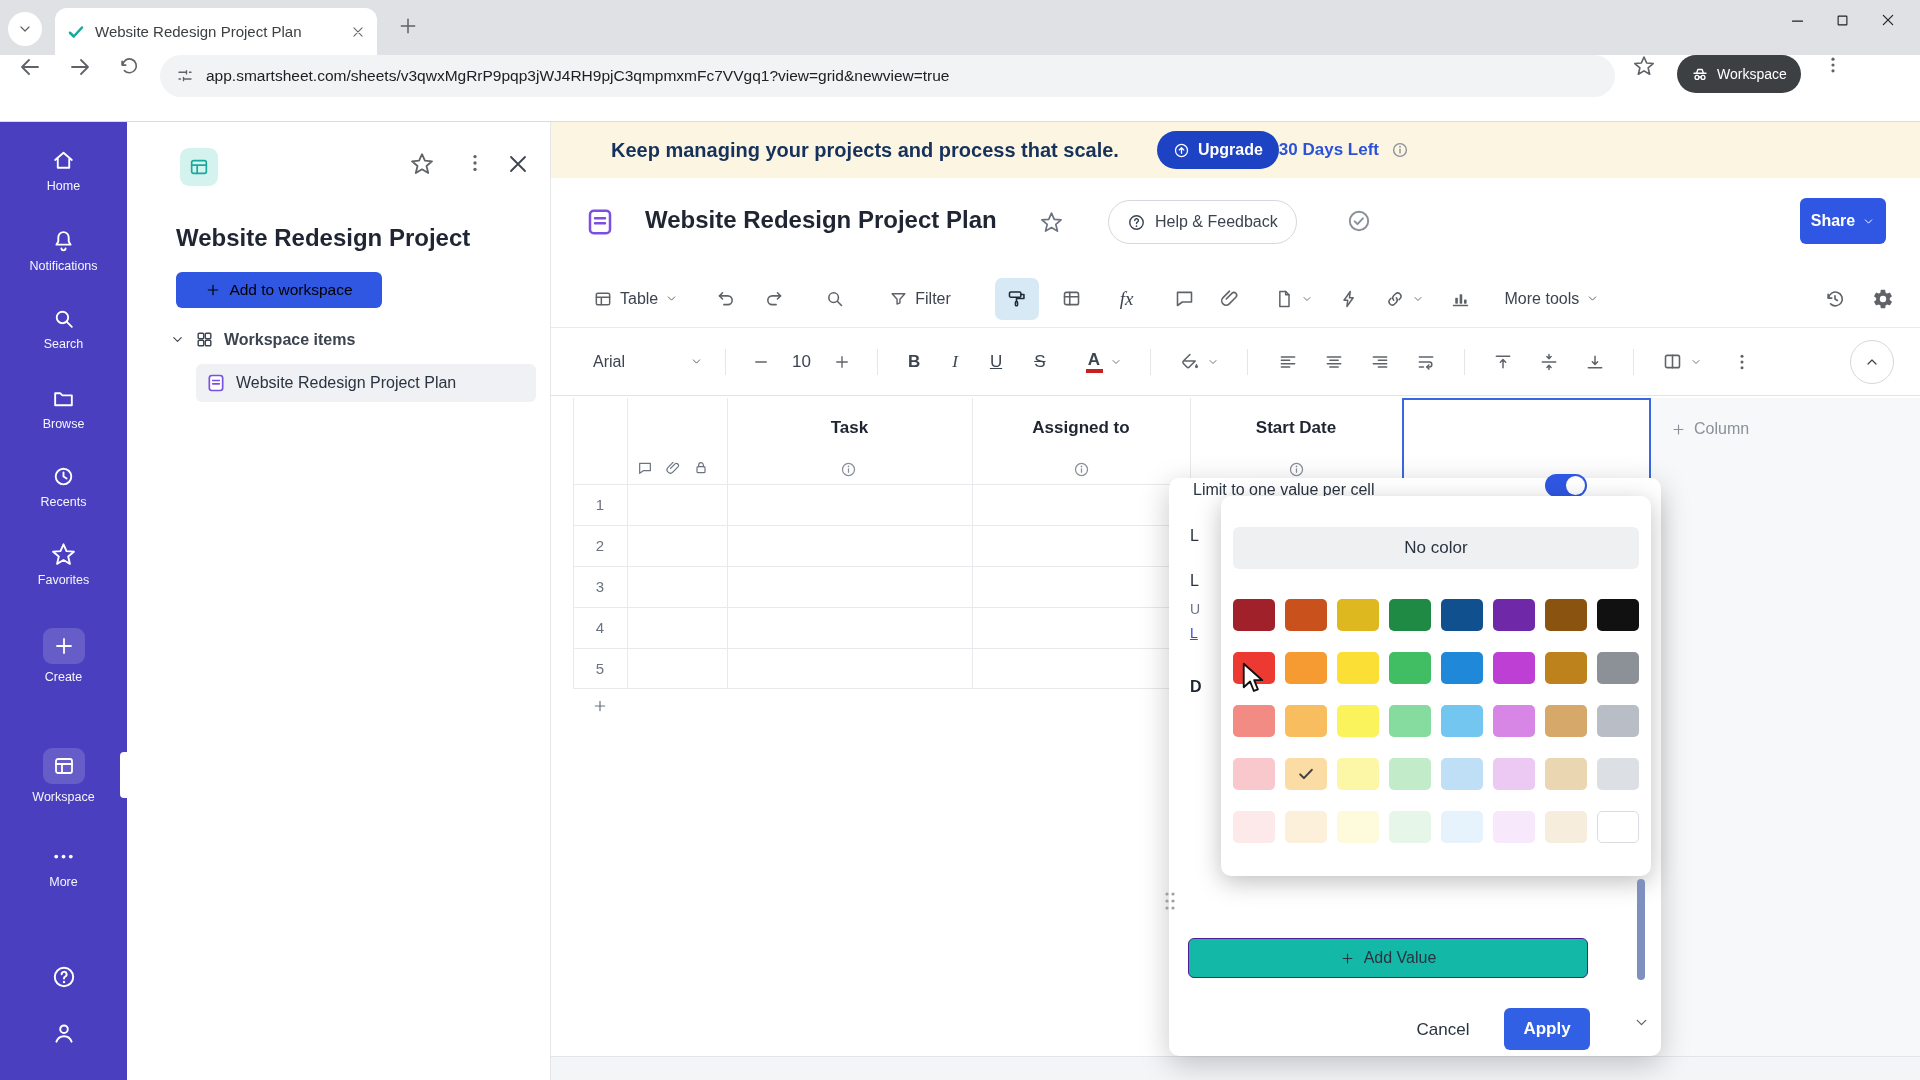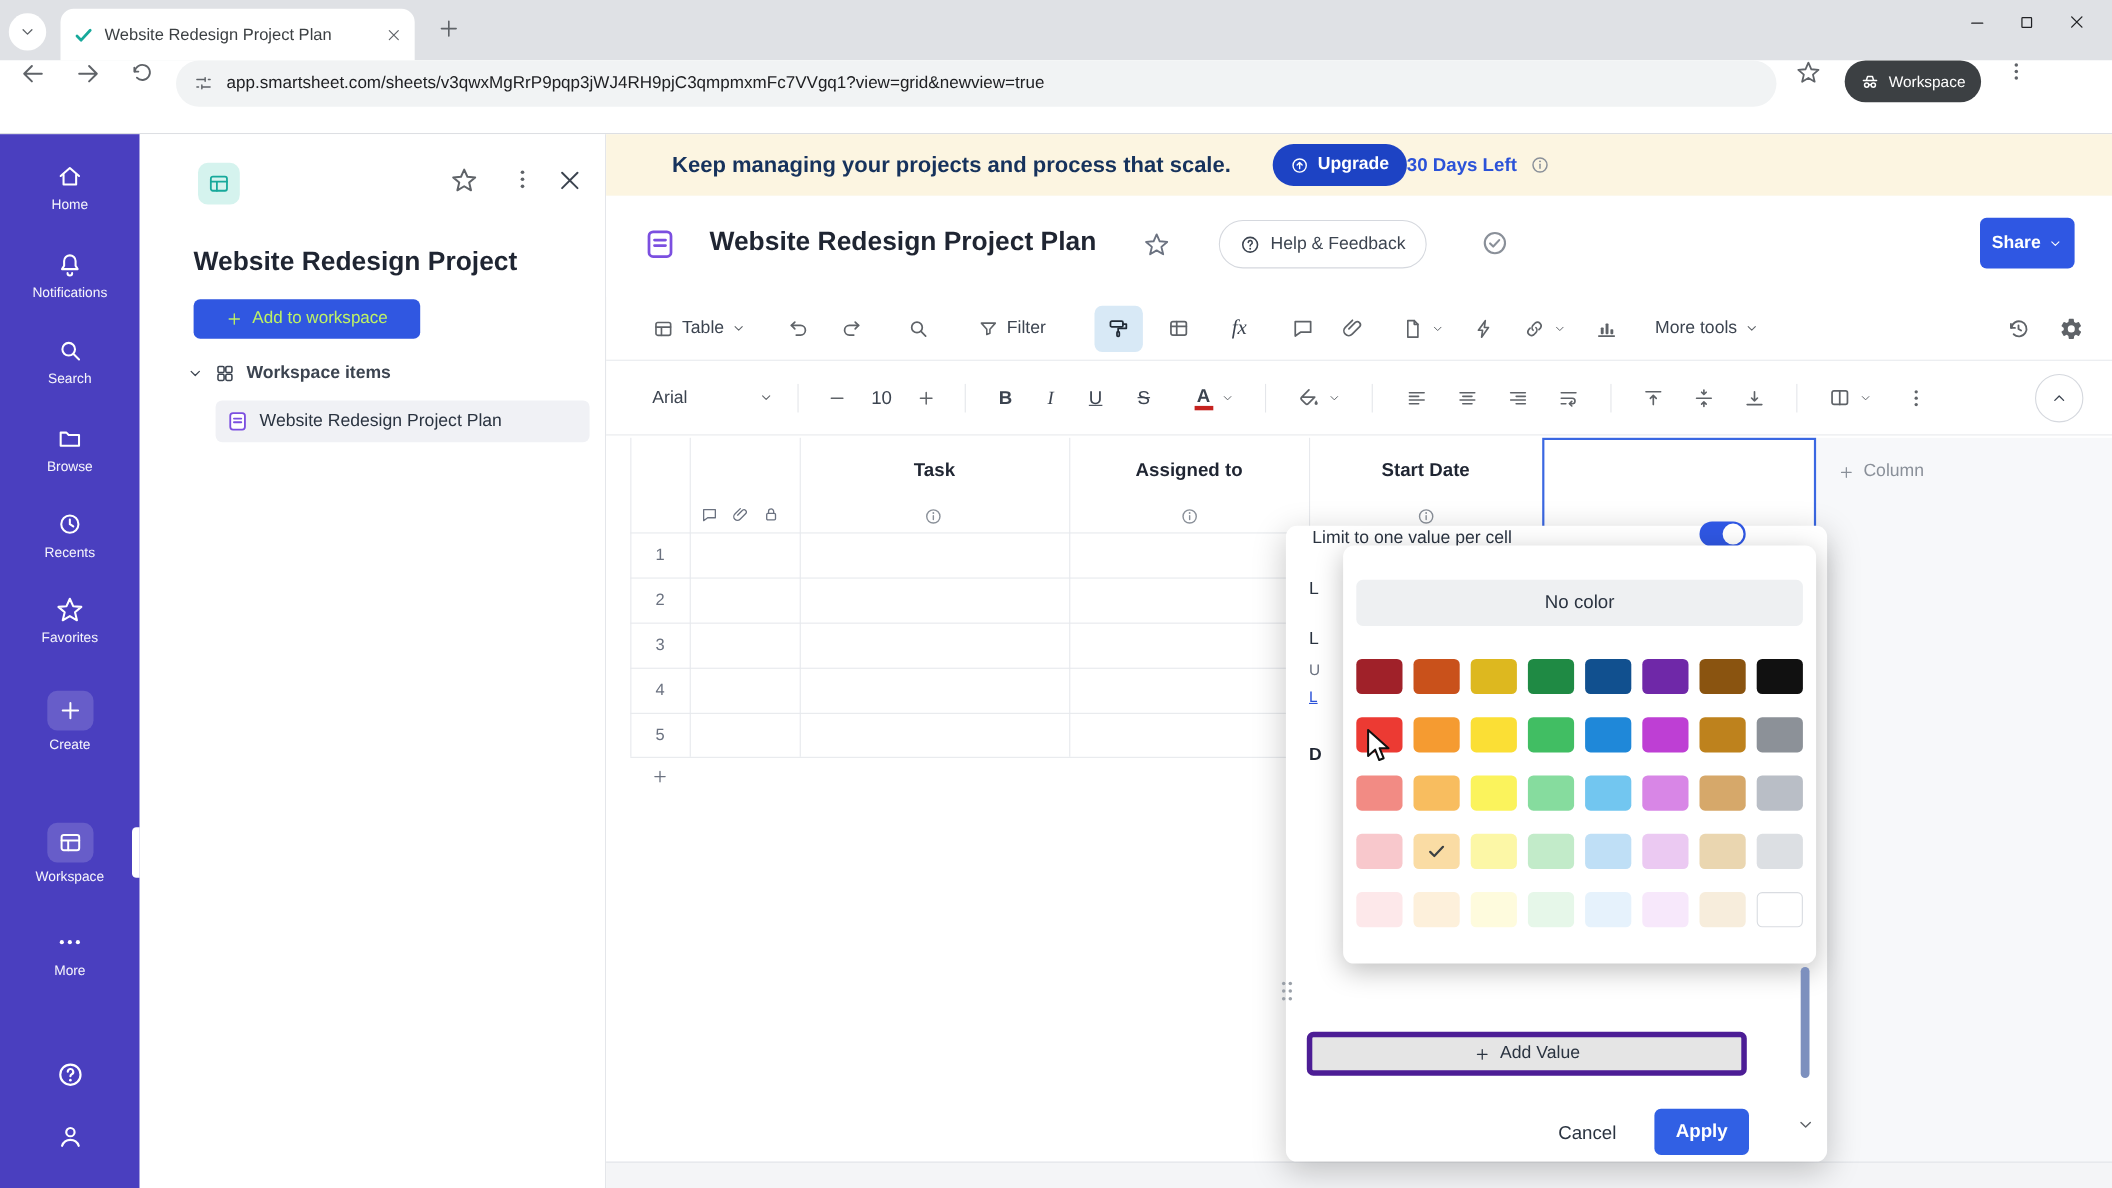--- a/index.html
+++ b/index.html
@@ -29,21 +29,21 @@
   .navrail{left:0;top:122px;width:127px;height:958px;background:#4A3FBF;color:#fff}
   .nav-item{left:0;width:127px;display:flex;flex-direction:column;align-items:center;gap:6px;color:#fff;cursor:default}
   .nav-label{font-size:12.5px;color:rgba(255,255,255,.95)}
   .icon-chip{background:rgba(255,255,255,.16);border-radius:9px;padding:6px 9px}
   .rail-indicator{left:120px;width:7px;height:46px;background:#fff;border-radius:4px 0 0 4px}
 
   
   .wspanel{left:127px;top:122px;width:424px;height:958px;background:#fff;border-right:1px solid #E4E6EA}
   .ws-appicon{left:180px;top:148px;width:38px;height:38px;border-radius:9px;background:#D5F3EE;color:#17A99B;display:flex;align-items:center;justify-content:center}
   .ws-title{left:176px;top:224px;font-size:24px;font-weight:bold;color:#1F2532}
-  .ws-addbtn{left:176px;top:272px;width:206px;height:36px;background:#3057E1;border-radius:6px;color:#bef264;font-size:15.5px;display:flex;align-items:center;justify-content:center;gap:8px}
+  .ws-addbtn{left:176px;top:272px;width:206px;height:36px;background:#3057E1;border-radius:6px;color:#000000;font-size:15.5px;display:flex;align-items:center;justify-content:center;gap:8px}
   .ws-section{left:170px;top:330px;display:flex;align-items:center;gap:10px;color:#3C4450;font-size:16px;font-weight:bold}
   .ws-item{left:196px;top:364px;width:340px;height:38px;border-radius:6px;background:#F0F1F5;display:flex;align-items:center;gap:10px;padding:0 10px;font-size:16px;color:#2A3340}
 
   
   .banner{left:551px;top:122px;width:1369px;height:56px;background:#FCF5E1;display:flex;align-items:center}
   .banner-msg{margin-left:60px;font-size:20px;font-weight:bold;color:#16325C}
   .upgrade{margin-left:38px;height:38px;background:#1D43C4;color:#fff;border-radius:19px;display:flex;align-items:center;gap:8px;padding:0 16px;font-size:16px;font-weight:bold}
   .daysleft{font-size:17px;font-weight:bold;color:#2B52D8}
 
   
@@ -76,21 +76,21 @@
 
   
   .dialog{left:1169px;top:478px;width:492px;height:578px;background:#fff;border-radius:10px;box-shadow:0 8px 30px rgba(0,0,0,.22);z-index:50}
   .limitrow{left:1193px;top:481px;font-size:16px;color:#2A3340;z-index:51}
   .toggle{left:1545px;top:474px;width:42px;height:23px;border-radius:12px;background:#2F57E3;z-index:51}
   .toggle::after{content:"";position:absolute;right:2px;top:2px;width:19px;height:19px;border-radius:50%;background:#fff}
   .frag{left:1190px;z-index:51;color:#2A3340;font-size:16px}
   .valrow{left:1188px;top:882px;width:398px;height:40px;border:1px solid #C9CDD4;border-radius:6px;display:flex;align-items:center;gap:11px;padding:0 12px;z-index:62;background:#fff}
   .valswatch{width:20px;height:20px;border-radius:4px;background:#FADCA4}
   .valtext{flex:1;font-size:16px;color:#2A3340}
-  .addvalue{left:1188px;top:938px;width:400px;height:40px;border:5px solid #4c1d95;border-radius:6px;display:flex;align-items:center;justify-content:center;gap:9px;font-size:16px;color:#2A3340;z-index:62;background:#e5e5e5}
+  .addvalue{left:1188px;top:938px;width:400px;height:40px;border:1px solid #4c1d95;border-radius:6px;display:flex;align-items:center;justify-content:center;gap:9px;font-size:16px;color:#2A3340;z-index:62;background:#14b8a6}
   .cancelbtn{left:1408px;top:1010px;width:70px;height:40px;display:flex;align-items:center;justify-content:center;font-size:17px;color:#2A3340;z-index:62}
   .applybtn{left:1504px;top:1008px;width:86px;height:42px;background:#3160E4;border-radius:6px;color:#fff;font-size:17px;font-weight:bold;display:flex;align-items:center;justify-content:center;z-index:62}
   .dragdots{left:1163px;top:890px;z-index:62;color:#9AA0A8}
   .dlg-scroll{left:1637px;top:879px;width:8px;height:101px;border-radius:4px;background:#7D90BE;z-index:62}
   .dlg-chev{left:1633px;top:1014px;color:#5F6368;z-index:62}
 
   
   .picker{left:1221px;top:496px;width:430px;height:380px;background:#fff;border-radius:10px;box-shadow:0 6px 24px rgba(0,0,0,.25);z-index:60}
   .nocolor{left:1233px;top:527px;width:406px;height:42px;background:#EEF0F2;border-radius:6px;display:flex;align-items:center;justify-content:center;font-size:17px;color:#2A3340;z-index:61}
   .cgrid{left:1233px;top:599px;width:406px;display:grid;grid-template-columns:repeat(8,42px);grid-auto-rows:32px;column-gap:10px;row-gap:21px;z-index:61}

